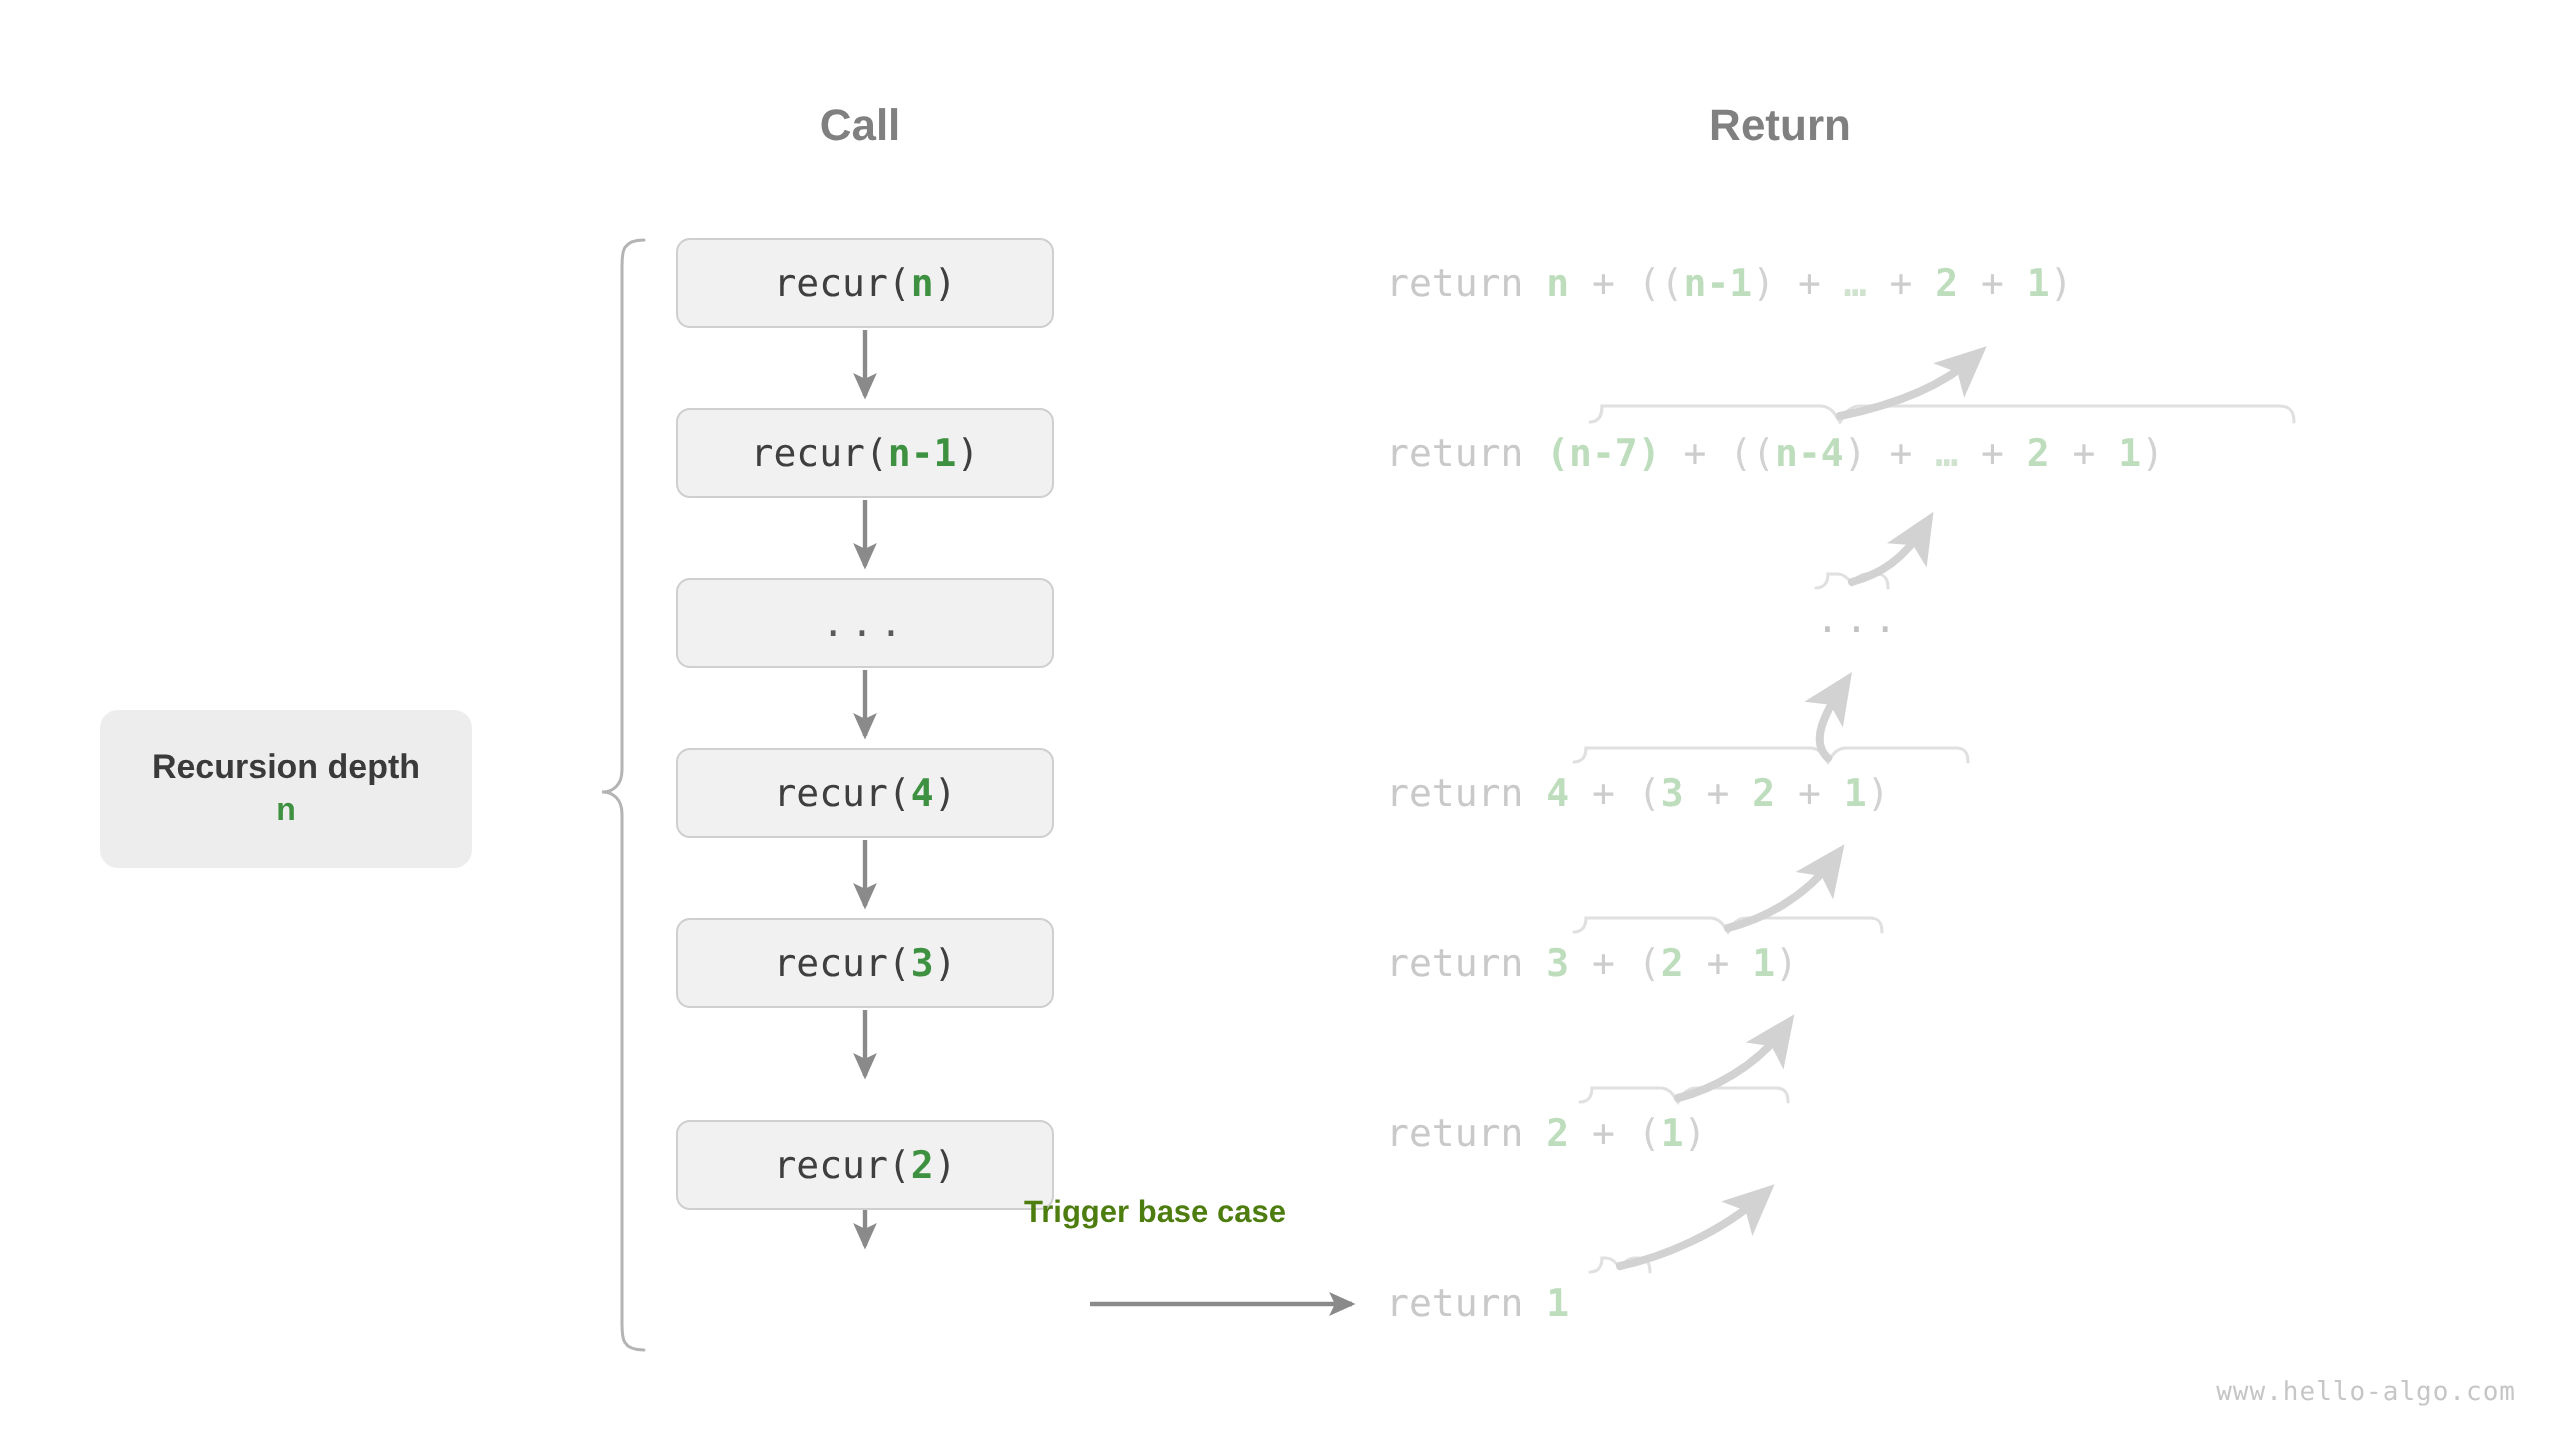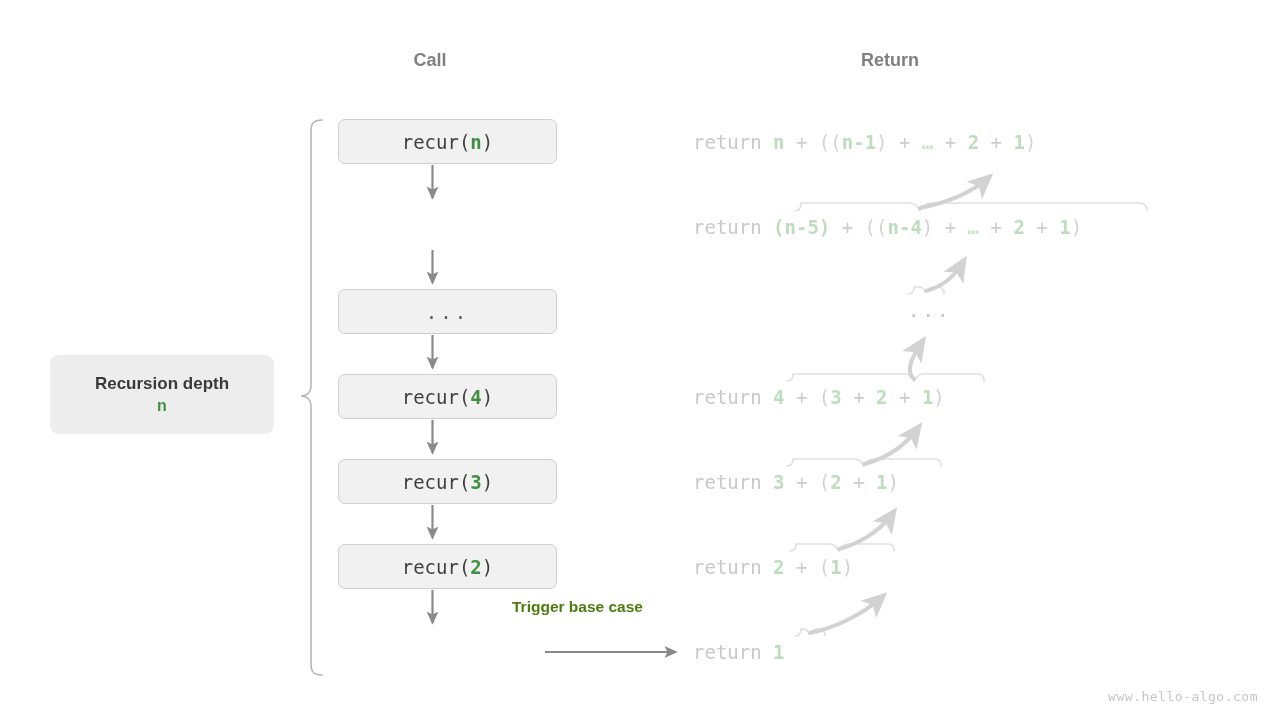--- a/index.html
+++ b/index.html
@@ -26,35 +26,35 @@
     width: 1280px;
     height: 720px;
     pointer-events: none;
   }
 
   
   .col-header {
     position: absolute;
     font-family: "Liberation Sans", sans-serif;
     font-weight: bold;
-    font-size: 18px;
+    font-size: 22px;
     color: #808080;
     text-align: center;
     white-space: nowrap;
     transform: translateX(-50%);
   }
   #hdr-call  { left: 430px; top: 50px; }
   #hdr-return{ left: 890px; top: 50px; }
 
   
   .depth-box {
     position: absolute;
     left: 50px;
     top: 355px;
-    width: 224px;
+    width: 186px;
     height: 79px;
     background: #ededed;
     border-radius: 9px;
     display: flex;
     flex-direction: column;
     align-items: center;
     justify-content: center;
     gap: 3px;
   }
   .depth-title {
@@ -69,21 +69,21 @@
     font-weight: bold;
     font-size: 16px;
     color: #3d9140;
     line-height: 1.1;
   }
 
   
   .call-box {
     position: absolute;
     left: 338px;
-    width: 219px;
+    width: 189px;
     height: 45px;
     box-sizing: border-box;
     background: #f1f1f1;
     border: 1.4px solid #cfcfcf;
     border-radius: 7px;
     display: flex;
     align-items: center;
     justify-content: center;
   }
   .call-label {
@@ -264,44 +264,47 @@
 
   <div class="depth-box">
     <div class="depth-title">Recursion depth</div>
     <div class="depth-value">n</div>
   </div>
 
   <div class="call-box" style="top:119px">
     <span class="call-label"><span>recur(</span><span class="num">n</span><span>)</span></span>
   </div>
 
+  <div class="call-box" style="top:204px">
+    <span class="call-label"><span>recur(</span><span class="num">n-1</span><span>)</span></span>
+  </div>
 
   <div class="call-box" style="top:289px">
     <span class="call-label dots">...</span>
   </div>
 
   <div class="call-box" style="top:374px">
     <span class="call-label"><span>recur(</span><span class="num">4</span><span>)</span></span>
   </div>
 
   <div class="call-box" style="top:459px">
     <span class="call-label"><span>recur(</span><span class="num">3</span><span>)</span></span>
   </div>
 
-  <div class="call-box" style="top:544px">
+  <div class="call-box" style="top:560px">
     <span class="call-label"><span>recur(</span><span class="num">2</span><span>)</span></span>
   </div>
 
 
   <div class="ret-row" style="top:119px">
     <span class="kw">return </span><span class="g">n</span><span class="op"> + </span><span class="par">((</span><span class="g">n-1</span><span class="par">)</span><span class="op"> + </span><span class="el">…</span><span class="op"> + </span><span class="g">2</span><span class="op"> + </span><span class="g">1</span><span class="par">)</span>
   </div>
 
   <div class="ret-row" style="top:204px">
-    <span class="kw">return </span><span class="g">(n-5)</span><span class="op"> + </span><span class="par">((</span><span class="g">n-4</span><span class="par">)</span><span class="op"> + </span><span class="el">…</span><span class="op"> + </span><span class="g">2</span><span class="op"> + </span><span class="g">1</span><span class="par">)</span>
+    <span class="kw">return </span><span class="g">(n-7)</span><span class="op"> + </span><span class="par">((</span><span class="g">n-4</span><span class="par">)</span><span class="op"> + </span><span class="el">…</span><span class="op"> + </span><span class="g">2</span><span class="op"> + </span><span class="g">1</span><span class="par">)</span>
   </div>
 
   <div class="ret-dots" style="left:908px; top:299px">...</div>
 
   <div class="ret-row" style="top:374px">
     <span class="kw">return </span><span class="g">4</span><span class="op"> + </span><span class="par">(</span><span class="g">3</span><span class="op"> + </span><span class="g">2</span><span class="op"> + </span><span class="g">1</span><span class="par">)</span>
   </div>
 
   <div class="ret-row" style="top:459px">
     <span class="kw">return </span><span class="g">3</span><span class="op"> + </span><span class="par">(</span><span class="g">2</span><span class="op"> + </span><span class="g">1</span><span class="par">)</span>

